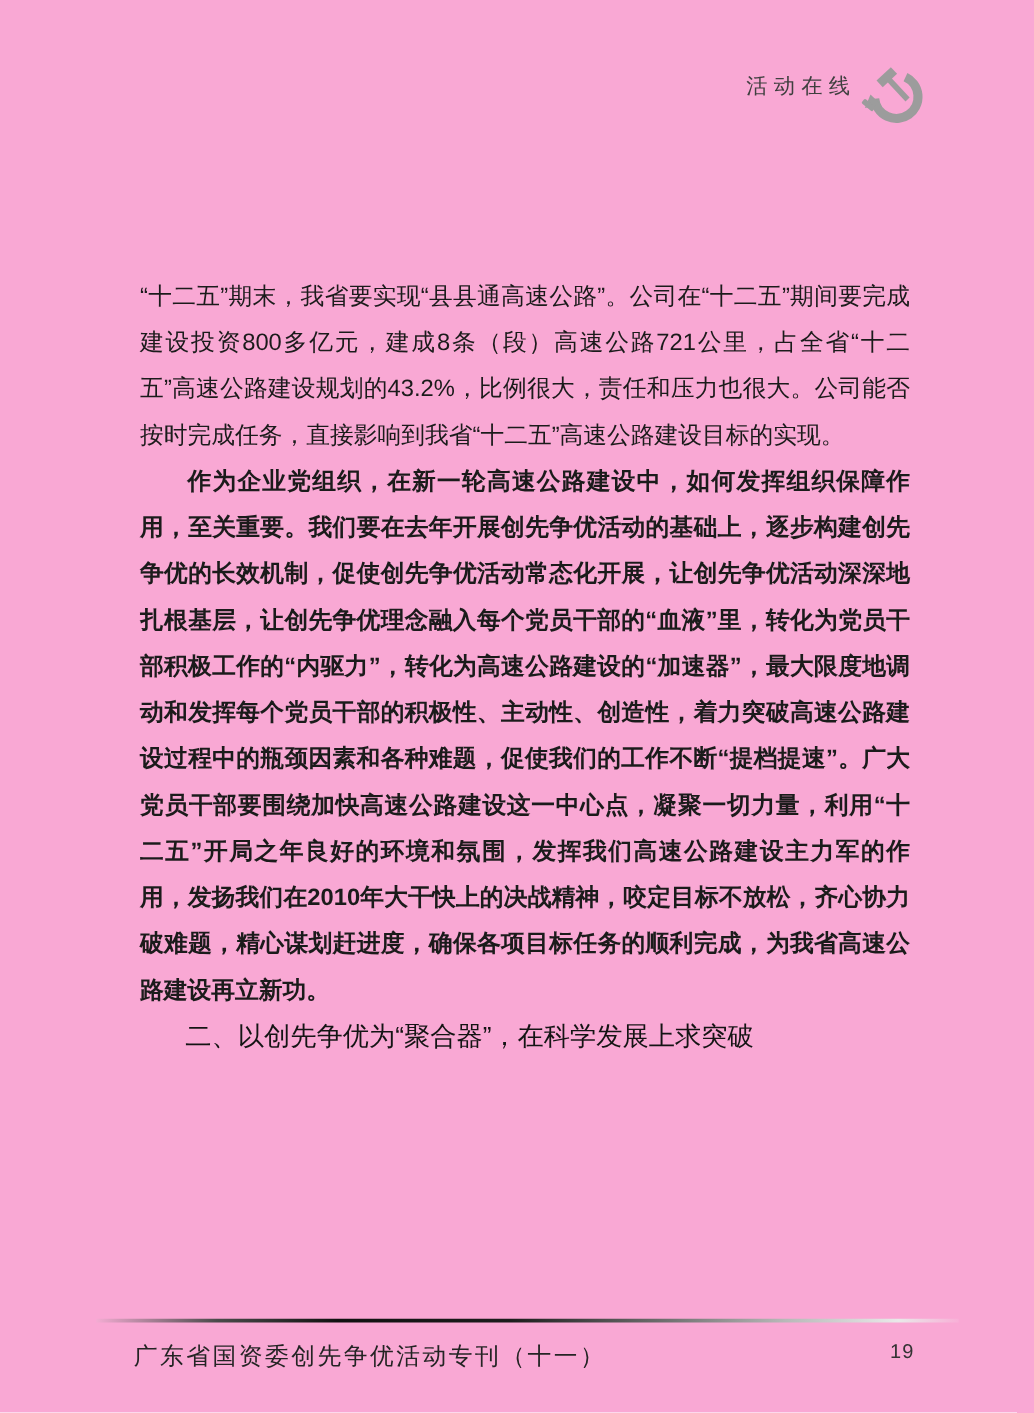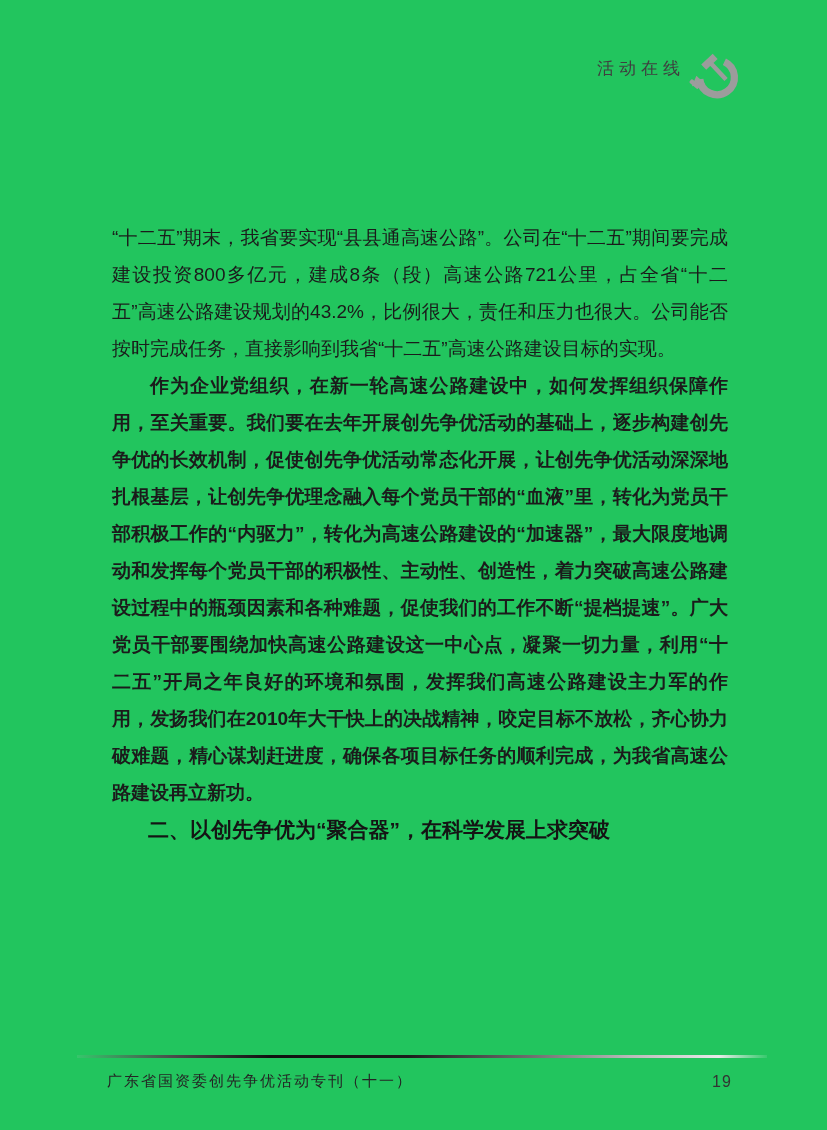--- a/index.html
+++ b/index.html
@@ -1,20 +1,20 @@
 <!DOCTYPE html>
 <html><head>
 <meta charset="utf-8">
 <style>
   * { margin:0; padding:0; box-sizing:border-box; }
   html,body { background:#ffffff; }
   .page {
     position:relative;
     width:827px; height:1130px;
-    background:#22c55e;
+    background:#f9a8d4;
     overflow:hidden;
     font-family:"Liberation Sans", sans-serif;
   }
   
   .header-title {
     position:absolute;
     top:57px; right:142px;
     font-size:17px;
     letter-spacing:5px;
     color:#3f3f3f;
@@ -35,21 +35,21 @@
     text-align:justify;
     text-align-last:left;
     margin-top:47px;
   }
   .content p { margin:0; }
   .para-indent { text-indent:2em; }
   .para-2 { margin-top:7px;font-weight:bold; }
   .section-heading {
     font-size:21px;
     line-height:37px;
-    font-weight:bold;
+    font-weight:normal;
     color:#141414;
     text-indent:1.72em;
     text-align:left;
   }
   .para-3 { margin-top:2px; }
   
   .footer-rule {
     position:absolute;
     left:77px; top:1055px;
     width:690px; height:3px;
@@ -59,21 +59,21 @@
       #101010 28%,
       #1c1c1c 48%,
       #6f6f6f 66%,
       #b9b9b9 80%,
       #e9e9e9 93%,
       rgba(240,240,240,0.1) 100%);
   }
   .footer-journal {
     position:absolute;
     left:107px; top:1072px;
-    font-size:15px;
+    font-size:19px;
     letter-spacing:2px;
     color:#242424;
   }
   .footer-pagenum {
     position:absolute;
     left:712px; top:1073px;
     font-size:16px;
     letter-spacing:1px;
     color:#333333;
   }

